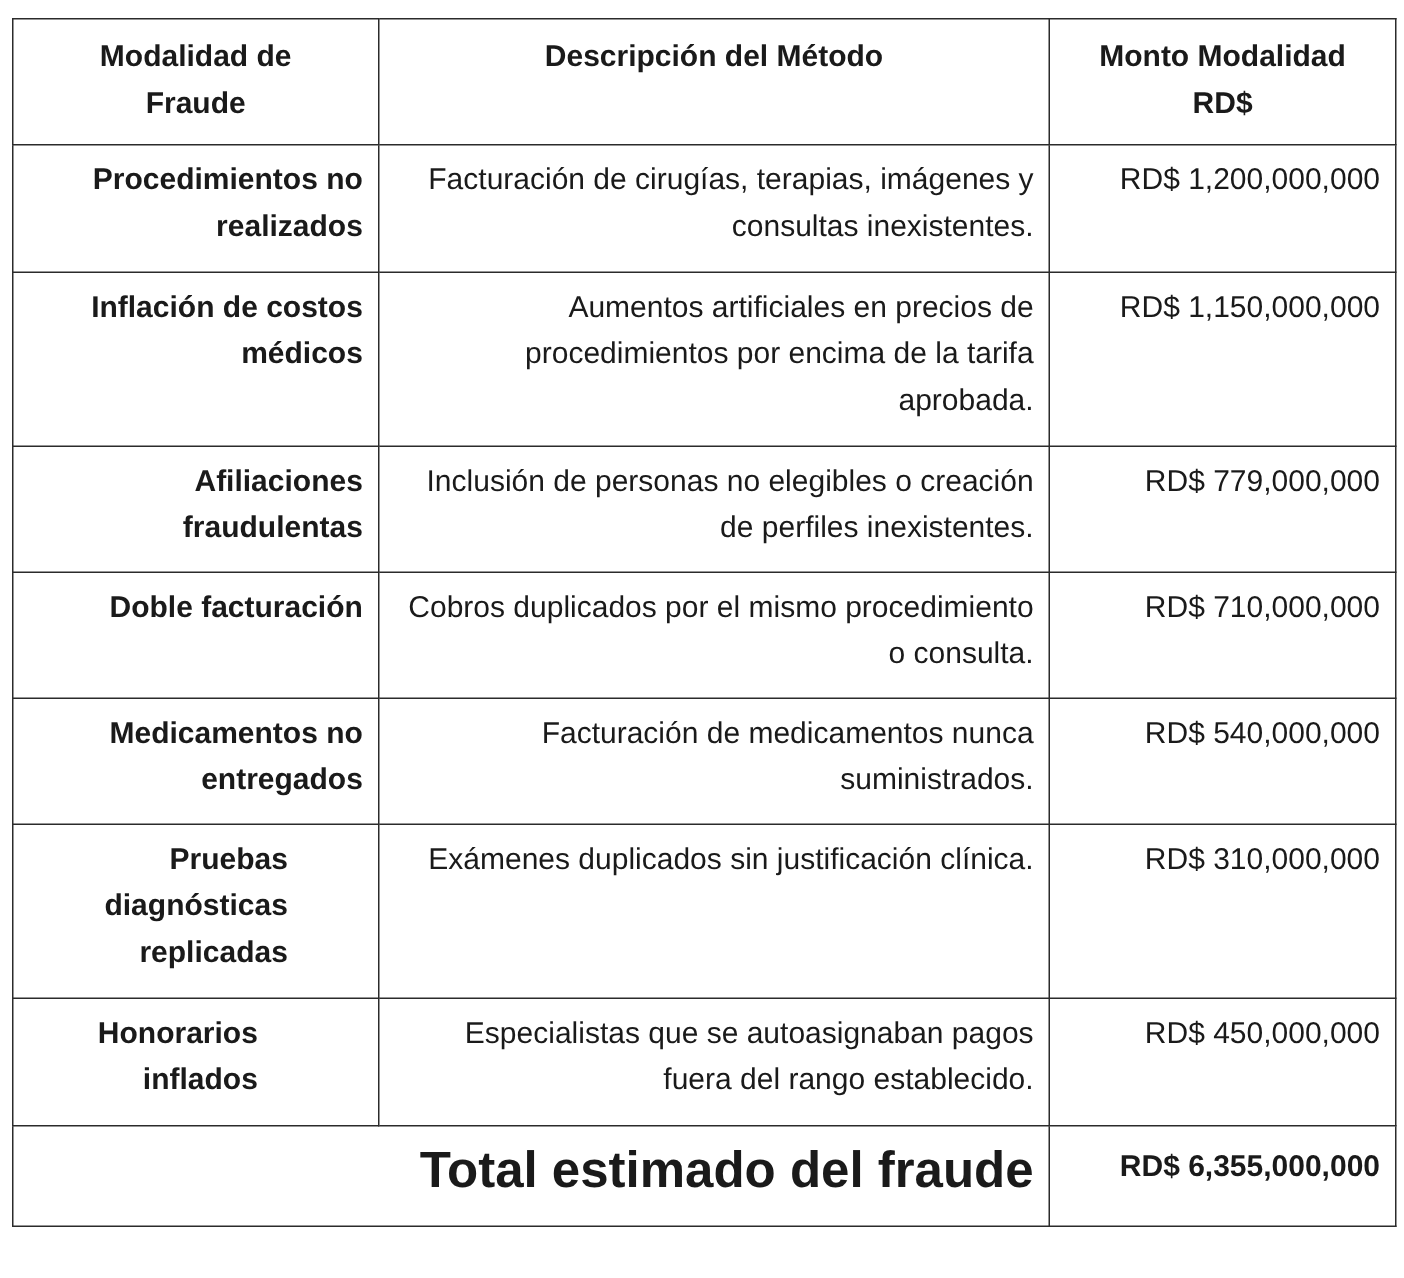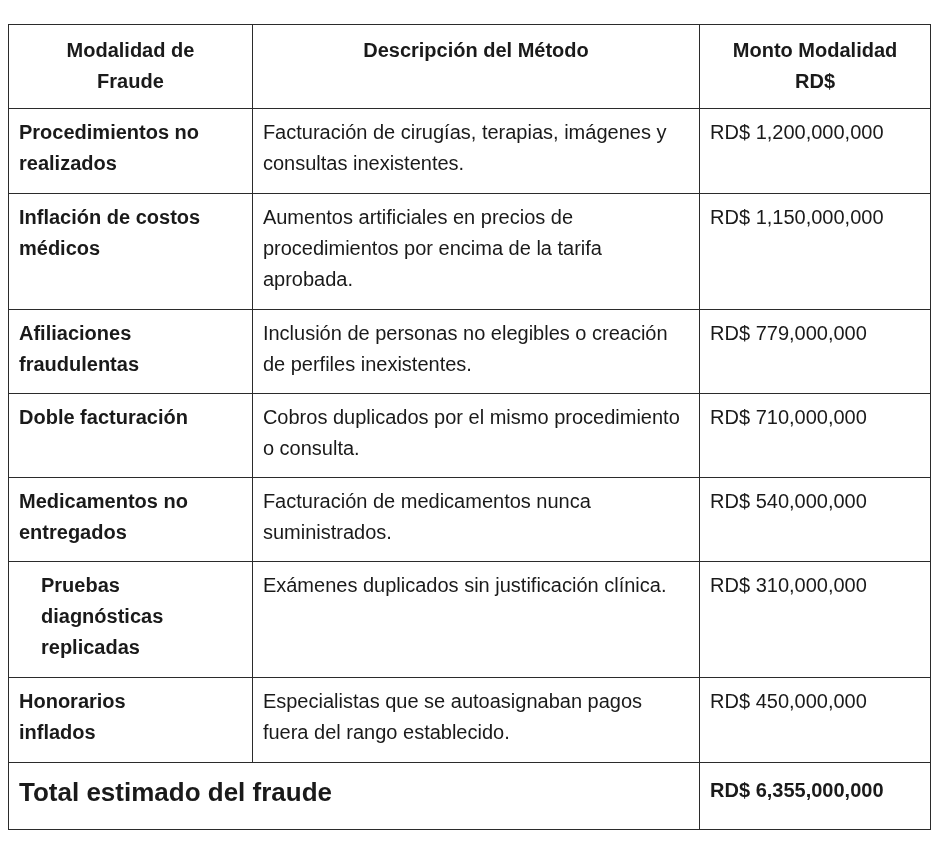--- a/index.html
+++ b/index.html
@@ -1,45 +1,45 @@
 <!DOCTYPE html>
 <html><head>
 <meta charset="utf-8">
 <style>
   html, body { margin: 0; padding: 0; background: #ffffff; }
   body { width: 936px; height: 852px; position: relative; overflow: hidden; }
   table.fraud {
-    position: absolute; left: 8px; top: 24px;
+    position: absolute; left: 8px; top: 12px;
     width: 923px;
     border-collapse: collapse;
     font-family: "Liberation Sans", sans-serif;
     color: #1a1a1a;
     font-size: 20px;
     line-height: 31px;
   }
   table.fraud td, table.fraud th {
     border: 1.5px solid #2b2b2b;
     vertical-align: top;
     padding: 8px 10px 10px 10px;
-    text-align: left;
+    text-align: right;
   }
   table.fraud th {
     font-weight: bold;
     text-align: center;
     padding-top: 10px;
     padding-bottom: 10px;
   }
   col.c1 { width: 244px; }
   col.c2 { width: 448px; }
   col.c3 { width: 231px; }
   td.mod { font-weight: bold; }
   tr.row-h { height: 84px; }
   td.amount { white-space: nowrap; padding-left: 10px; padding-right: 6px; }
   tr.total td { vertical-align: top; padding-top: 12px; height: 44px; }
-  td.total-label { font-size: 26px; font-weight: bold; line-height: 34px; padding-top: 12px; }
+  td.total-label { font-size: 34px; font-weight: bold; line-height: 34px; padding-top: 12px; }
   td.total-amount { font-weight: bold; white-space: nowrap; padding-left: 10px; padding-right: 6px; }
 </style>
 </head>
 <body>
 
 <table class="fraud">
   <colgroup>
       <col class="c1">
       <col class="c2">
       <col class="c3">

